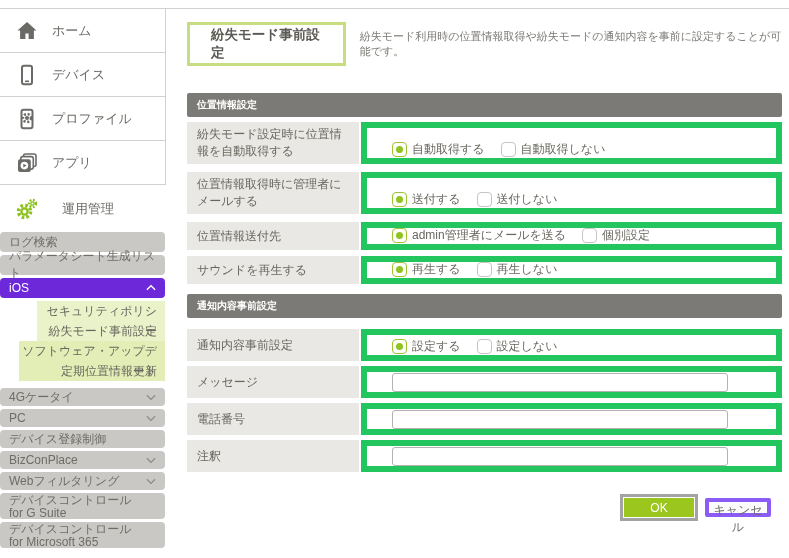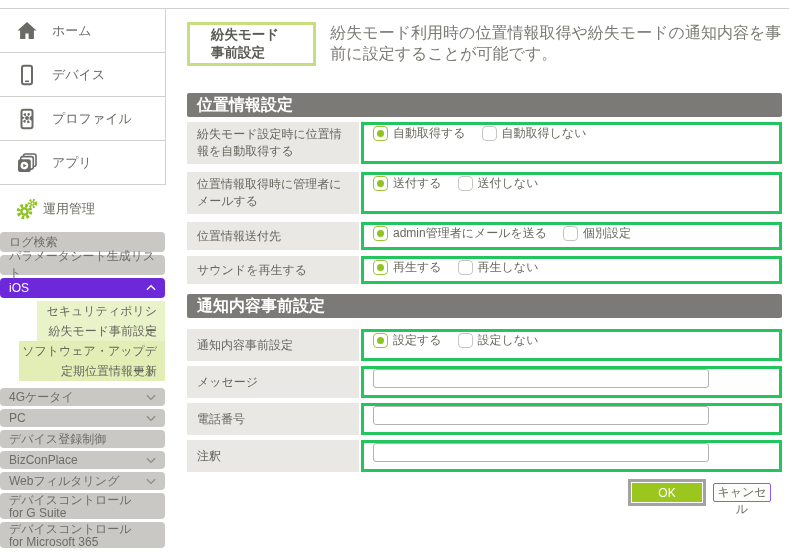--- a/index.html
+++ b/index.html
@@ -5,64 +5,64 @@
   * { margin:0; padding:0; box-sizing:border-box; }
   html,body { width:789px; height:558px; background:#fff; overflow:hidden;
     font-family:"Liberation Sans","DejaVu Sans",sans-serif; color:#68675f; }
   .topline { position:absolute; top:8px; left:0; width:789px; height:1px; background:#d2d1cd; }
 
   
   .sidebar { position:absolute; left:0; top:9px; width:166px; }
   .cell { height:44px; display:flex; align-items:center; gap:13px; padding-left:15px;
           border-bottom:1px solid #d2d1cd; border-right:1px solid #d2d1cd; background:#fff; }
   .cell .lbl, .op-row .lbl { font-size:13px; color:#6c6b66; }
-  .op-row { height:47px; display:flex; align-items:center; gap:4px; padding-left:15px; }
+  .op-row { height:47px; display:flex; align-items:center; gap:23px; padding-left:15px; }
   .icon24 { width:24px; height:24px; flex:0 0 24px; }
   .nav { width:165px; }
   .nav-item { height:20px; border-radius:4px; background:#c9c8c4; color:#6e6d68;
       font-size:12px; display:flex; align-items:center; justify-content:space-between;
       padding:0 7px 0 9px; margin-bottom:3px; cursor:pointer; }
   .nav-item.slim { height:18px; }
   .nav-item.ios { background:#6d28d9; color:#fff; }
   .twoline { height:26px; flex-direction:column; align-items:flex-start; justify-content:center; line-height:12.5px; padding-top:1px; }
   .sub-a { margin-left:37px; width:128px; background:#eaf2c9; }
   .sub-b { margin-left:19px; width:146px; background:#e2eeb6; }
   .sub-row { height:20px; font-size:12px; color:#68675f; text-align:right; padding-right:8px; line-height:20px; cursor:pointer; }
   .nav-gap { height:7px; }
   .chev { width:14px; height:14px; }
 
   
   .content { position:absolute; left:187px; top:9px; width:595px; }
   .title-row { margin-top:13px; height:44px; display:flex; align-items:center; margin-bottom:27px; }
   .title-box { border:3px solid #c6de80; height:44px; padding:0 21px; display:flex; align-items:center;
       font-size:13.5px; font-weight:bold; color:#5b5a55; background:#fff; }
-  .desc { font-size:16px; color:#7b7a75; margin-left:14px; }
+  .desc { font-size:11px; color:#7b7a75; margin-left:14px; }
   .section-bar { height:24px; background:#7b7a76; border-radius:2px; color:#fff; font-weight:bold;
-      font-size:16px; line-height:24px; padding-left:10px; margin-bottom:5px; }
+      font-size:10px; line-height:24px; padding-left:10px; margin-bottom:5px; }
   .form-row { display:flex; }
   .row-label { width:172px; background:#e9e8e4; padding:0 10px; display:flex; align-items:center;
       font-size:12px; line-height:17px; color:#68675f; margin-right:2px; flex:0 0 172px; }
-  .row-value { flex:1; border:3px solid #22c55e; background:#fff; display:flex; align-items:flex-start; padding-left:9px; }
+  .row-value { flex:1; border:6px solid #22c55e; background:#fff; display:flex; align-items:flex-end; padding-left:25px; }
   .h42 { height:42px; } .h28 { height:28px; } .h32 { height:32px; }
   .mb8 { margin-bottom:8px; } .mb6 { margin-bottom:6px; } .mb10 { margin-bottom:10px; }
-  .mb11 { margin-bottom:11px; } .mb5 { margin-bottom:5px; } .mb7 { margin-bottom:7px; }
+  .mb11 { margin-bottom:11px; } .mb5 { margin-bottom:5px; } .mb7 { margin-bottom:22px; }
   .radio-opt { display:flex; align-items:center; margin-right:16px; cursor:pointer; }
   .rbox { width:15px; height:15px; border:1px solid #c6c5c1; border-radius:4px; background:#fff;
       margin-right:5px; position:relative; flex:0 0 15px; }
   .rbox.on { border-color:#9cc433; }
   .rbox.on::after { content:""; position:absolute; left:3px; top:3px; width:7px; height:7px;
       border-radius:50%; background:#8fc31f; }
   .opt-label { font-size:12px; color:#68675f; }
   .textbox { width:336px; height:19px; border:1px solid #b3b2ae; border-radius:3px; outline:none;
       font-size:12px; padding:0 4px; color:#555; }
   .btn-row { display:flex; justify-content:flex-end; align-items:center; padding-right:11px; }
   .ok-wrap { border:3px solid #a3a3a3; padding:1px; margin-right:7px; }
   .btn-ok { width:70px; height:19px; background:#9bc61d; border:none; color:#fff; font-size:12px;
       cursor:pointer; display:block; font-family:inherit; }
-  .btn-cancel { width:58px; height:19px; background:#fcfcfb; border:1px solid #8b5cf6; border-radius:2px;
+  .btn-cancel { width:66px; height:19px; background:#fcfcfb; border:4px solid #8b5cf6; border-radius:2px;
       color:#6e6d68; font-size:12px; cursor:pointer; font-family:inherit; }
 </style>
 </head>
 <body>
 
 <div class="topline"></div>
 
 <div class="sidebar">
 
   <div class="cell">

